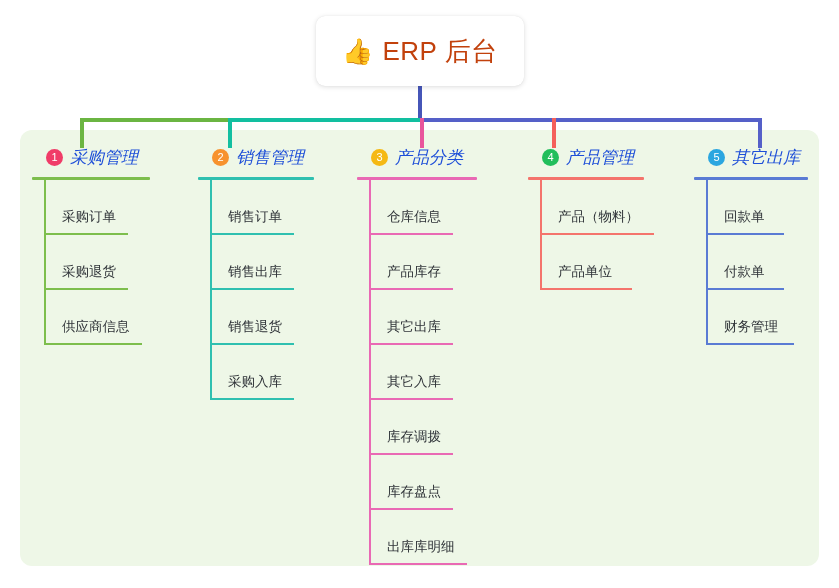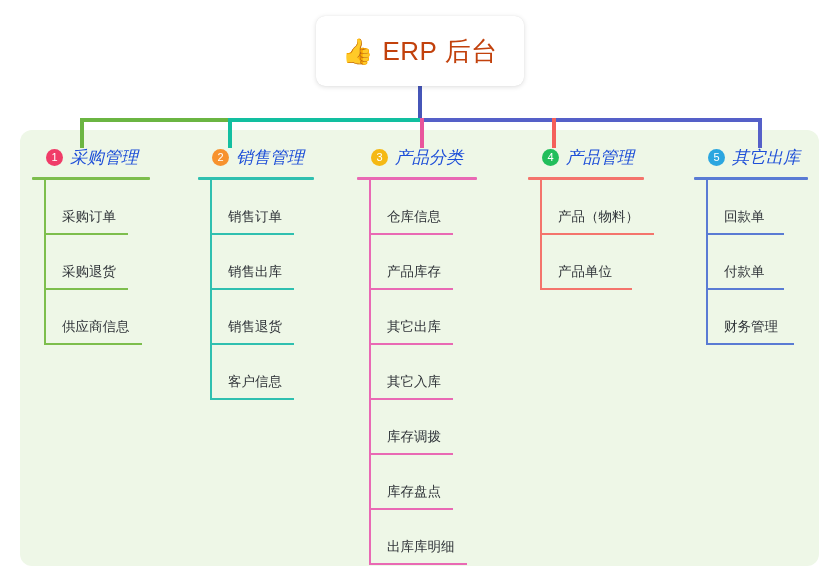--- a/index.html
+++ b/index.html
@@ -198,21 +198,21 @@
           <div class="leaf-label">销售出库</div>
           <div class="leaf-rule" style="width: 84px; background: rgb(47, 192, 176);"></div>
         </div>
         <div class="leaf">
           <div class="leaf-spine" style="background: rgb(47, 192, 176);"></div>
           <div class="leaf-label">销售退货</div>
           <div class="leaf-rule" style="width: 84px; background: rgb(47, 192, 176);"></div>
         </div>
         <div class="leaf">
           <div class="leaf-spine" style="background: rgb(47, 192, 176);"></div>
-          <div class="leaf-label">客户信息</div>
+          <div class="leaf-label">采购入库</div>
           <div class="leaf-rule" style="width: 84px; background: rgb(47, 192, 176);"></div>
         </div>
       </div>
     </div>
     <div class="branch" style="left: 357px;">
       <div class="branch-head">
         <span class="badge" style="background: rgb(245, 185, 20);">3</span>
         <span class="branch-title">产品分类</span>
       </div>
       <div class="head-rule" style="width: 120px; background: rgb(233, 105, 180);"></div>

